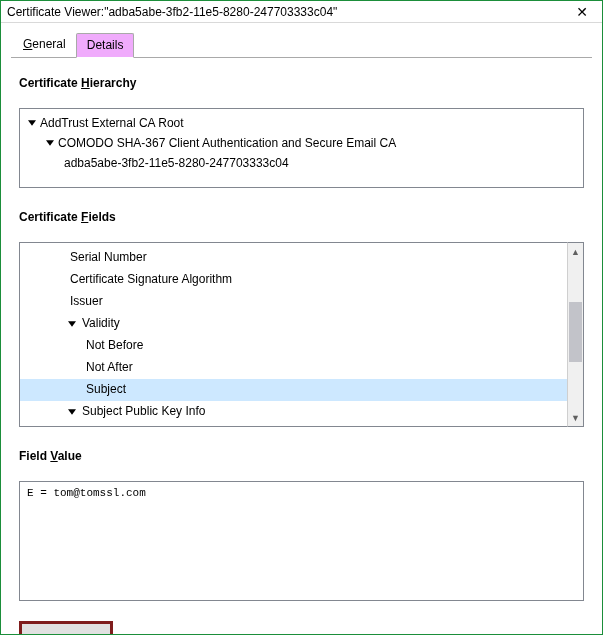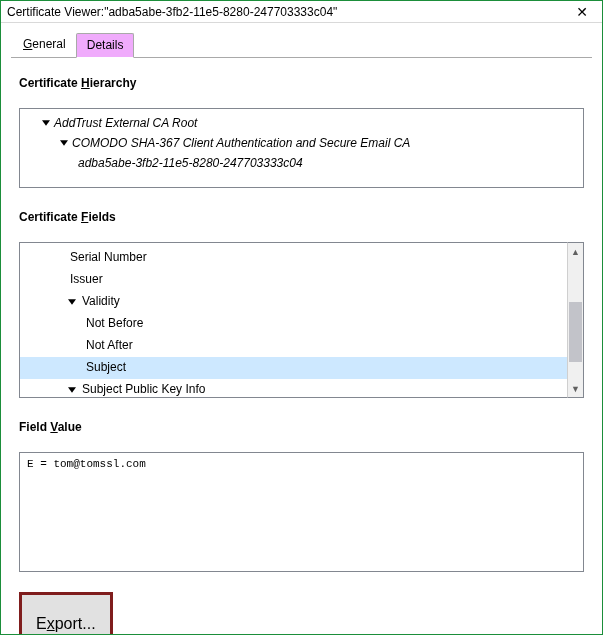--- a/index.html
+++ b/index.html
@@ -84,23 +84,22 @@
   }
   .section-label .ul { text-decoration: underline; }
 
   .box {
     border: 1px solid #828790;
     background: #fff;
   }
 
   
   .tree-box {
-    padding: 4px 22px;
+    padding: 4px 8px;
     min-height: 80px;
-    font-style: italic;
   }
   .tree-box .tree-row {
     line-height: 20px;
     white-space: nowrap;
   }
   .disclosure {
     display: inline-block;
     width: 0; height: 0;
     border-left: 4px solid transparent;
     border-right: 4px solid transparent;
@@ -108,21 +107,21 @@
     margin-right: 4px;
     vertical-align: 1px;
     transform: scaleY(0.9);
   }
   .indent1 { padding-left: 18px; }
   .indent2 { padding-left: 36px; }
 
   
   .fields-outer {
     position: relative;
-    height: 156px;
+    height: 185px;
   }
   .fields-scroll {
     position: absolute;
     top: 0; left: 0; bottom: 0; right: 17px;
     border: 1px solid #828790;
     border-right: none;
     overflow: hidden;
   }
   .fields-scrollbar {
     position: absolute;
@@ -245,20 +244,26 @@
     <span>Certificate </span><span class="ul">F</span><span>ields</span>
   </div>
   <div class="fields-outer">
     <div class="fields-scroll">
       <div class="fields-inner" id="fields-inner">
           <div class="field-row">
             <span class="vguide"></span>
             <span class="vguide"></span>
             <span class="vguide"></span>
             <span class="field-text">Serial Number</span>
+          </div>
+          <div class="field-row">
+            <span class="vguide"></span>
+            <span class="vguide"></span>
+            <span class="vguide"></span>
+            <span class="field-text">Certificate Signature Algorithm</span>
           </div>
           <div class="field-row">
             <span class="vguide"></span>
             <span class="vguide"></span>
             <span class="vguide"></span>
             <span class="field-text">Issuer</span>
           </div>
           <div class="field-row">
             <span class="vguide"></span>
             <span class="vguide"></span>

